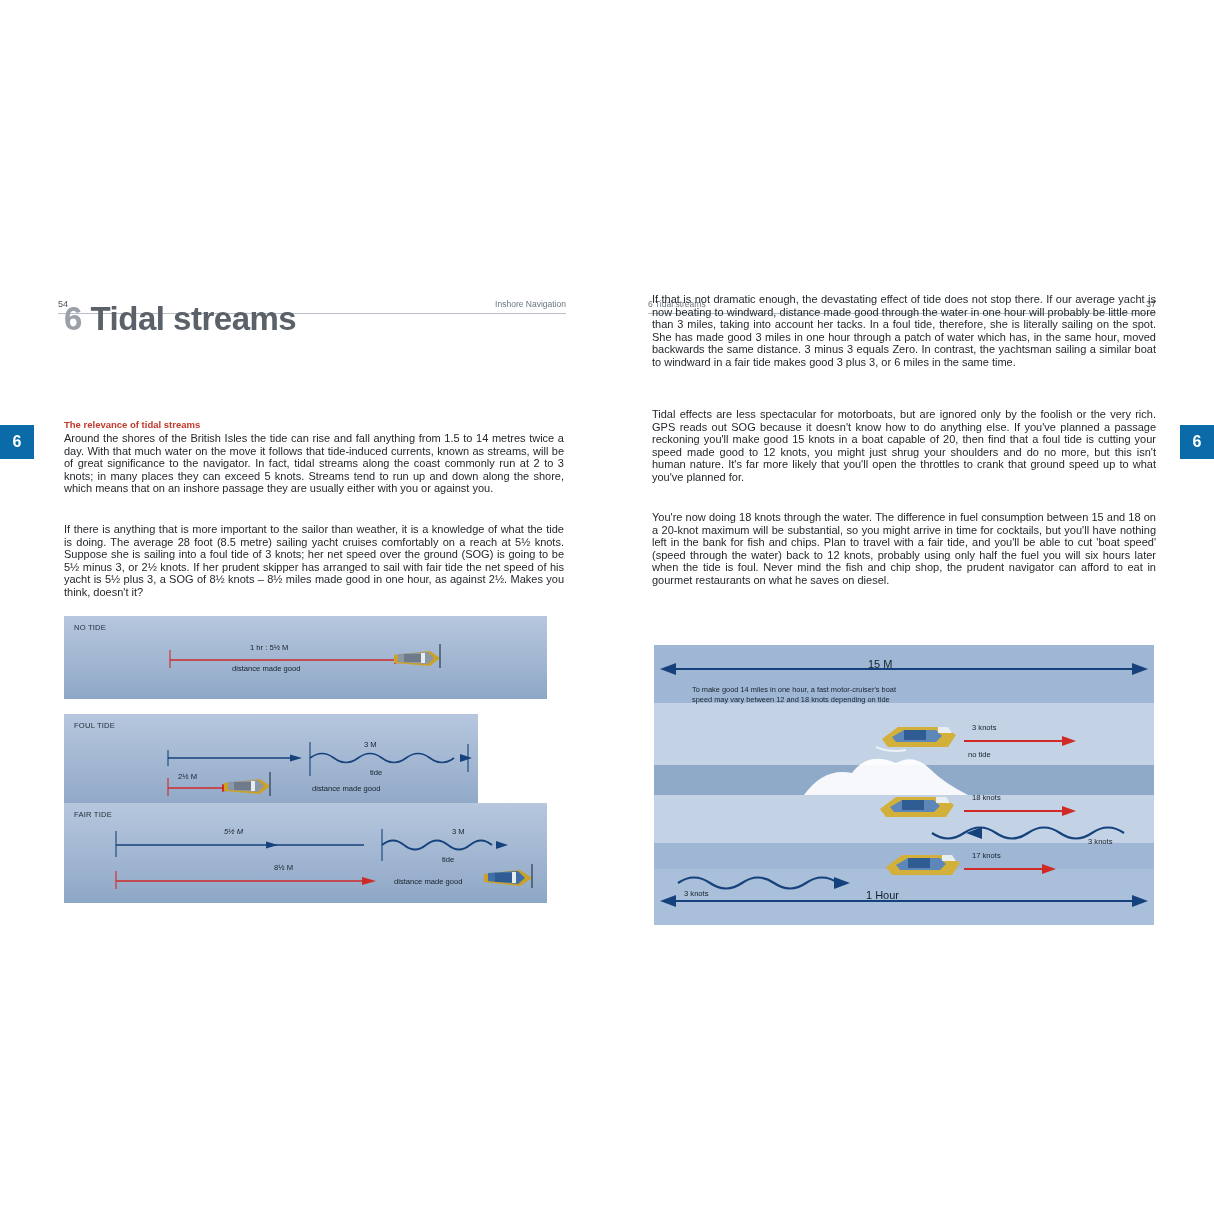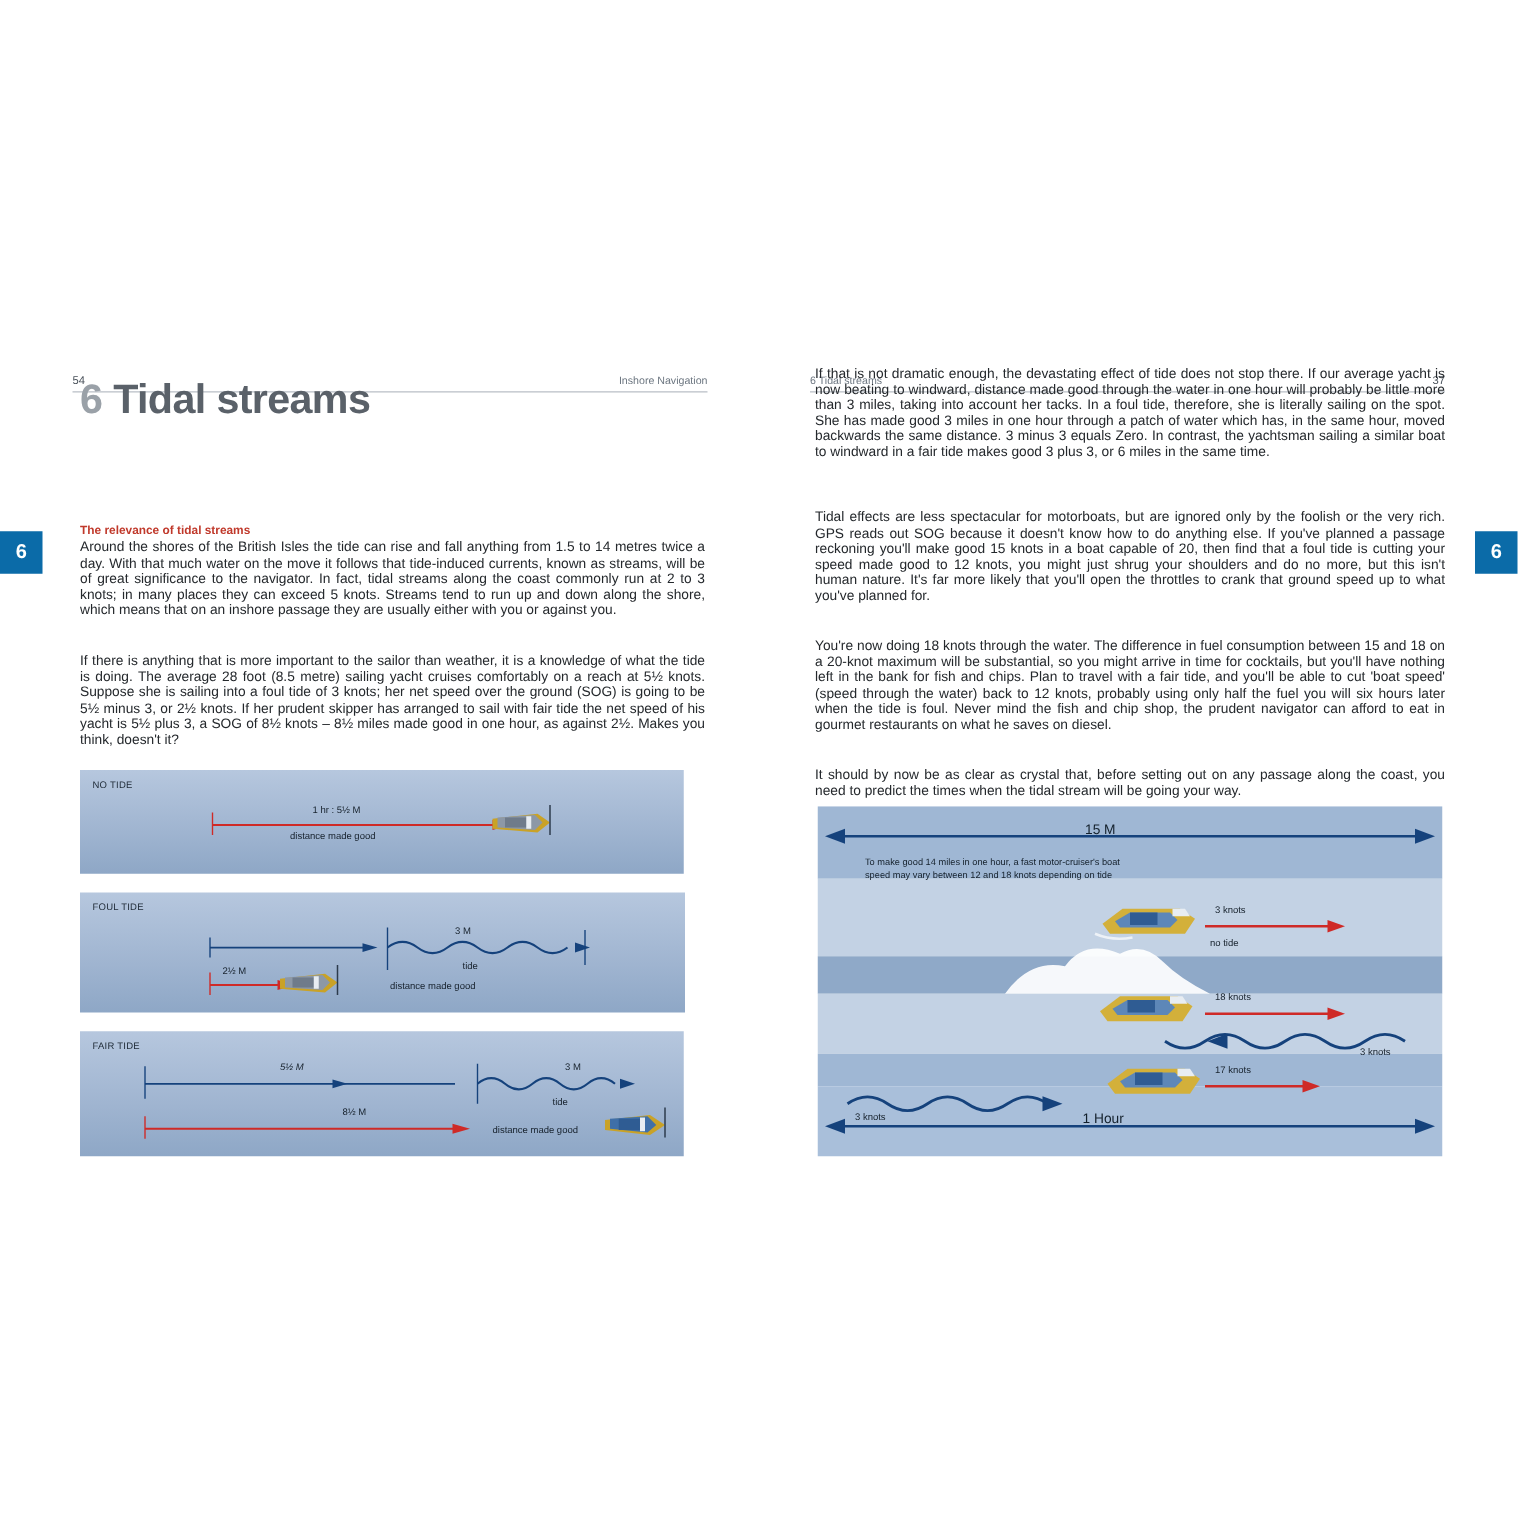--- a/index.html
+++ b/index.html
@@ -177,21 +177,21 @@
           <polygon points="4,4 34,2 40,8 34,14 4,12" fill="#8d98a6"></polygon>
           <rect x="10" y="4" width="18" height="8" fill="#6f7b8a"></rect>
           <rect x="27" y="3" width="4" height="10" fill="#e8edf2"></rect>
           <line x1="46" y1="-6" x2="46" y2="18" stroke="#2c3b4c" stroke-width="1.2"></line>
         </g>
       </svg>
       <div class="caption dk" style="left:186px; top:27px;">1 hr : 5½ M</div>
       <div class="caption dk" style="left:168px; top:48px;">distance made good</div>
     </div>
 
-    <div class="fig" style="left:6px; top:459px; width:484px; height:96px;">
+    <div class="fig" style="left:6px; top:459px; width:414px; height:96px;">
       <div class="fig-label" style="left:10px; top:7px;">FOUL TIDE</div>
       <svg class="layer" width="483" height="96">
 
         <line x1="104" y1="36" x2="104" y2="52" stroke="#15427c" stroke-width="1.1"></line>
         <line x1="104" y1="44" x2="228" y2="44" stroke="#15427c" stroke-width="1.4"></line>
         <polygon points="238,44 226,40.5 226,47.5" fill="#15427c"></polygon>
         <line x1="246" y1="28" x2="246" y2="62" stroke="#15427c" stroke-width="1.1"></line>
 
         <path d="M246,44 q12,-9 24,0 q12,9 24,0 q12,-9 24,0 q12,9 24,0 q12,-9 24,0 q12,9 24,0" fill="none" stroke="#15427c" stroke-width="1.7"></path>
         <polygon points="408,44 396,40 396,48" fill="#15427c"></polygon>
@@ -208,21 +208,21 @@
           <rect x="27" y="3" width="4" height="10" fill="#e8edf2"></rect>
           <line x1="46" y1="-6" x2="46" y2="18" stroke="#2c3b4c" stroke-width="1.2"></line>
         </g>
       </svg>
       <div class="caption dk" style="left:300px; top:26px;">3 M</div>
       <div class="caption dk" style="left:306px; top:54px;">tide</div>
       <div class="caption dk" style="left:114px; top:58px;">2½ M</div>
       <div class="caption dk" style="left:248px; top:70px;">distance made good</div>
     </div>
 
-    <div class="fig" style="left:6px; top:570px; width:483px; height:100px;">
+    <div class="fig" style="left:6px; top:548px; width:483px; height:100px;">
       <div class="fig-label" style="left:10px; top:7px;">FAIR TIDE</div>
       <svg class="layer" width="483" height="100">
 
         <line x1="52" y1="28" x2="52" y2="54" stroke="#15427c" stroke-width="1.1"></line>
         <line x1="52" y1="42" x2="300" y2="42" stroke="#15427c" stroke-width="1.4"></line>
         <polygon points="214,42 202,38.5 202,45.5" fill="#15427c"></polygon>
         <line x1="318" y1="26" x2="318" y2="58" stroke="#15427c" stroke-width="1.1"></line>
 
         <path d="M318,42 q11,-9 22,0 q11,9 22,0 q11,-9 22,0 q11,9 22,0 q11,-9 22,0" fill="none" stroke="#15427c" stroke-width="1.7"></path>
         <polygon points="444,42 432,38 432,46" fill="#15427c"></polygon>
@@ -251,21 +251,20 @@
 
     <div class="runhead">
       <span class="title-left">6 Tidal streams</span>
       <span class="folio-right">37</span>
       <span class="rule"></span>
     </div>
 
     <div class="body" style="left:4px; top:38px; width:504px;">If that is not dramatic enough, the devastating effect of tide does not stop there. If our average yacht is now beating to windward, distance made good through the water in one hour will probably be little more than 3 miles, taking into account her tacks. In a foul tide, therefore, she is literally sailing on the spot. She has made good 3 miles in one hour through a patch of water which has, in the same hour, moved backwards the same distance. 3 minus 3 equals Zero. In contrast, the yachtsman sailing a similar boat to windward in a fair tide makes good 3 plus 3, or 6 miles in the same time.</div>
     <div class="body" style="left:4px; top:153px; width:504px;">Tidal effects are less spectacular for motorboats, but are ignored only by the foolish or the very rich. GPS reads out SOG because it doesn't know how to do anything else. If you've planned a passage reckoning you'll make good 15 knots in a boat capable of 20, then find that a foul tide is cutting your speed made good to 12 knots, you might just shrug your shoulders and do no more, but this isn't human nature. It's far more likely that you'll open the throttles to crank that ground speed up to what you've planned for.</div>
     <div class="body" style="left:4px; top:256px; width:504px;">You're now doing 18 knots through the water. The difference in fuel consumption between 15 and 18 on a 20-knot maximum will be substantial, so you might arrive in time for cocktails, but you'll have nothing left in the bank for fish and chips. Plan to travel with a fair tide, and you'll be able to cut 'boat speed' (speed through the water) back to 12 knots, probably using only half the fuel you will six hours later when the tide is foul. Never mind the fish and chip shop, the prudent navigator can afford to eat in gourmet restaurants on what he saves on diesel.</div>
-    <div class="body" style="left:4px; top:359px; width:504px;">It should by now be as clear as crystal that, before setting out on any passage along the coast, you need to predict the times when the tidal stream will be going your way.</div>
 
     <div class="fig2" style="left:6px; top:390px; width:500px; height:336px;">
 
       <div class="band" style="top:0;   height:58px; background:#9fb7d4;"></div>
       <div class="band" style="top:58px; height:62px; background:#c3d2e4;"></div>
       <div class="band" style="top:120px; height:30px; background:#8fa9c8;"></div>
       <div class="band" style="top:150px; height:48px; background:#c3d2e4;"></div>
       <div class="band" style="top:198px; height:26px; background:#9fb7d4;"></div>
       <div class="band" style="top:224px; height:56px; background:#a9bfda;"></div>
 

